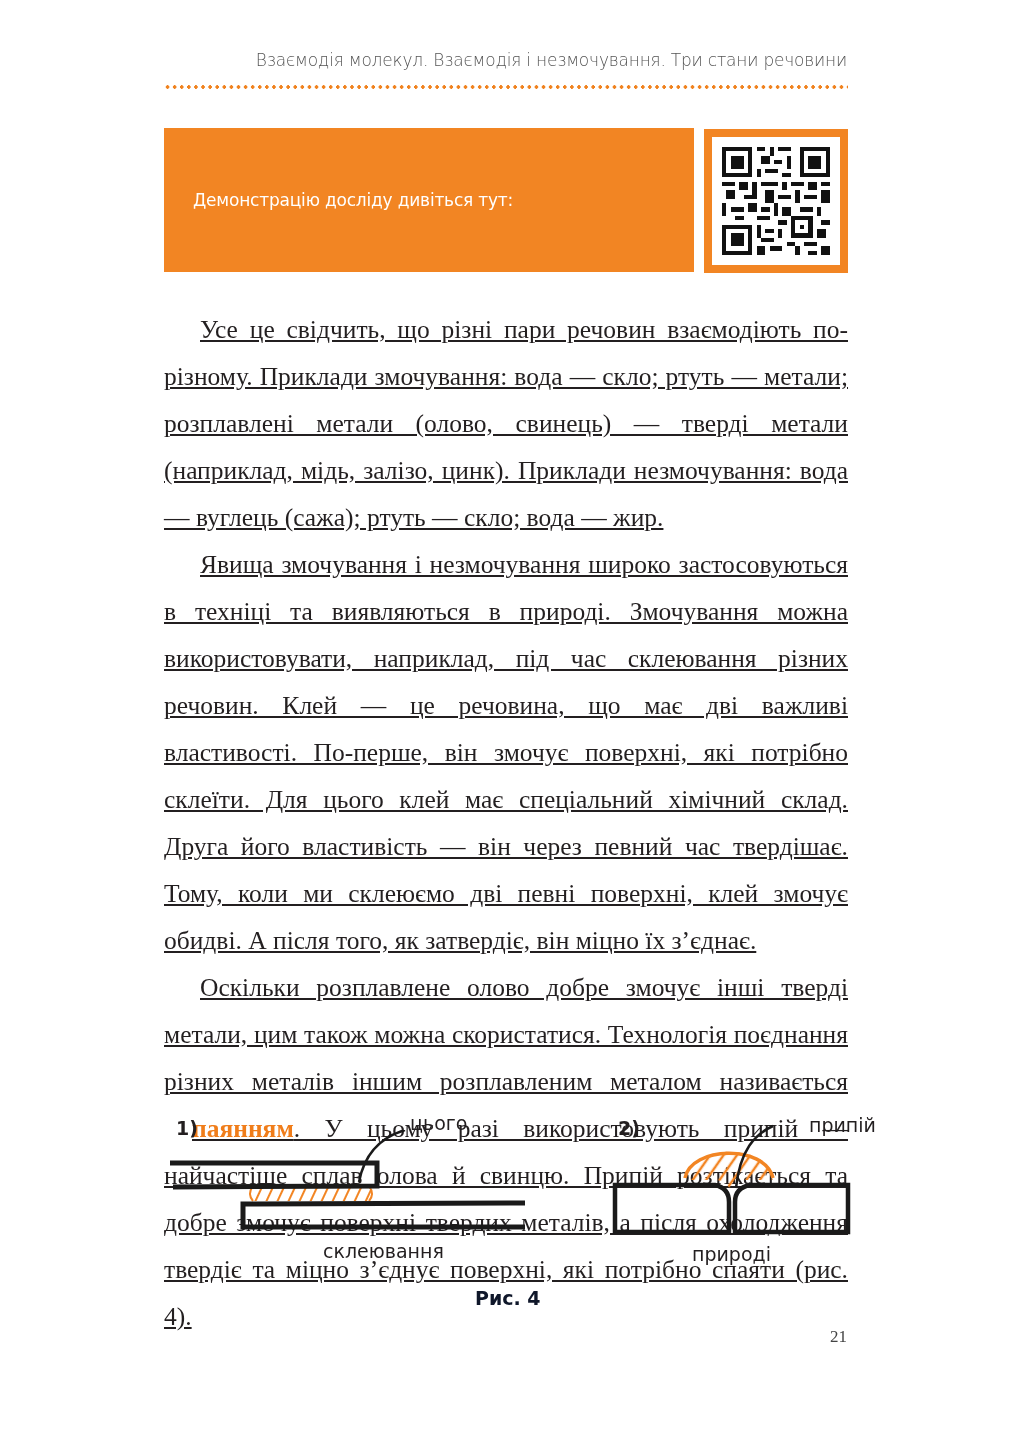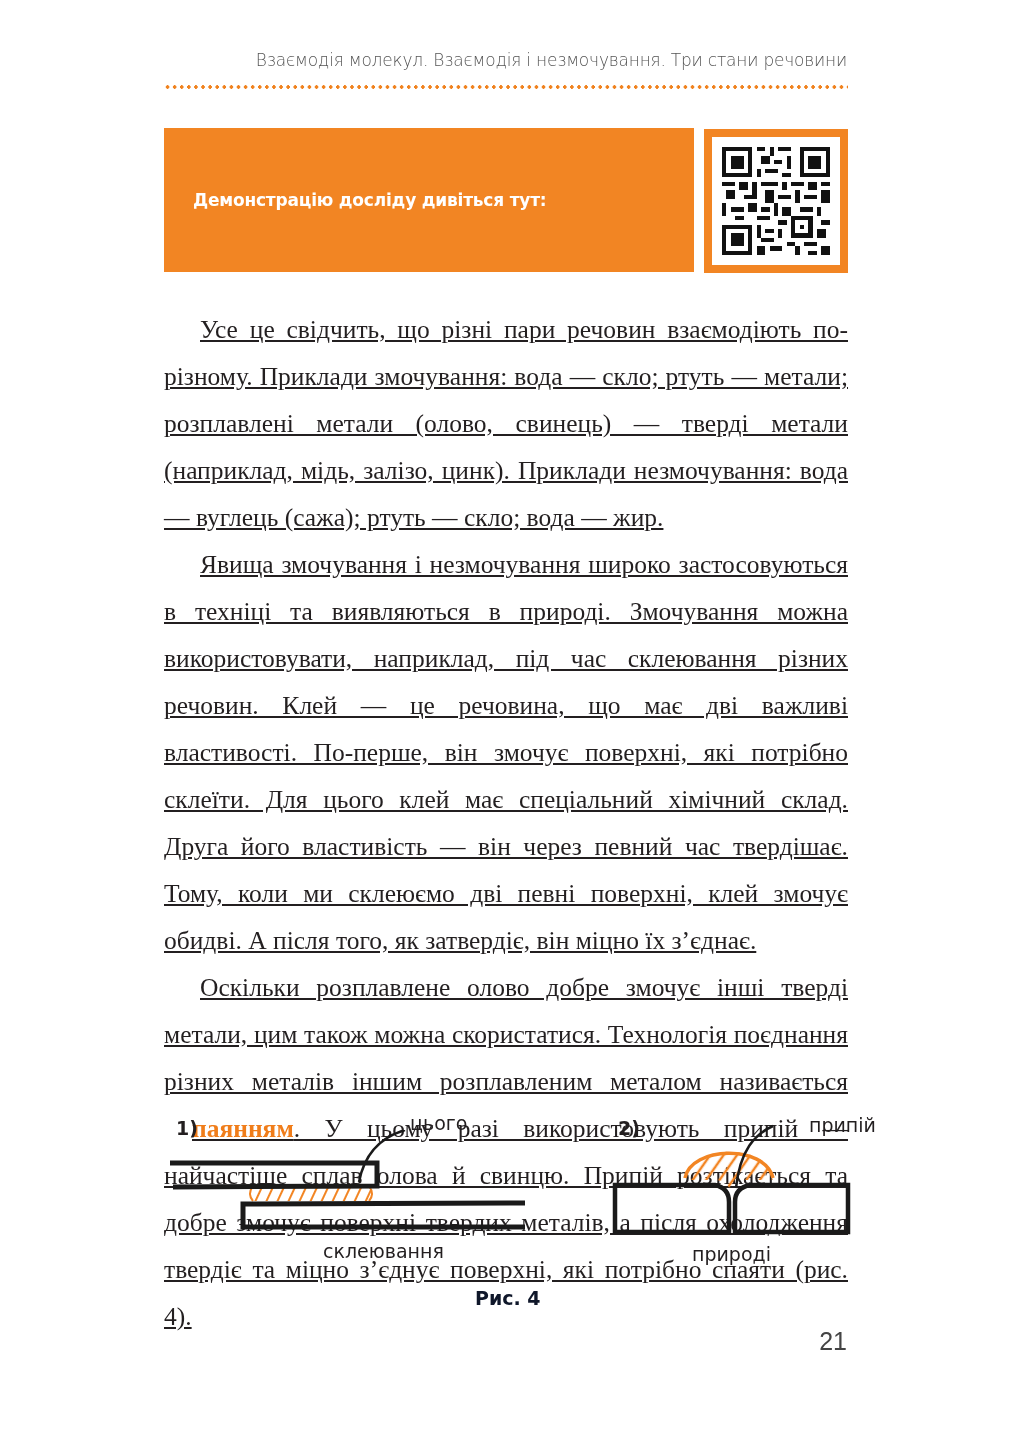--- a/index.html
+++ b/index.html
@@ -13,41 +13,41 @@
     position:absolute; left:164px; width:684px; top:85px; height:4px;
     background-image: radial-gradient(circle, #f0821e 1.6px, transparent 1.9px);
     background-size: 7.1px 4px; background-repeat: repeat-x;
   }
   .demo-box {
     position:absolute; left:164px; top:128px; width:530px; height:144px;
     background:#f28523; display:flex; align-items:center;
   }
   .demo-text {
     margin-left:29px; color:#fff; font-family:"DejaVu Sans", sans-serif;
-    font-size:17px; font-weight:700; letter-spacing:-0.2px;
+    font-size:17px; font-weight:400; letter-spacing:-0.2px;
   }
   .qr-frame {
     position:absolute; left:704px; top:129px; width:144px; height:144px;
     background:#f28523; box-sizing:border-box; padding:8px;
   }
   .qr-inner { width:100%; height:100%; background:#fff; display:flex; align-items:center; justify-content:center; }
   .qr-inner svg { width:108px; height:108px; display:block; }
 
   .body-text {
     position:absolute; left:164px; width:684px; top:306px;
     font-family:"Liberation Serif", serif; font-size:25.5px; line-height:47px;
     text-align:justify; color:#231f20;text-decoration:underline;
   }
   .body-text p { margin:0; text-indent:36px; text-align:justify; }
   .hl { color:#f07d1a; font-weight:bold;margin-left:28px; }
 
   .fig-label { position:absolute; font-family:"DejaVu Sans", sans-serif; font-size:19px; font-weight:bold; color:#231f20; }
   .fig-note { position:absolute; font-family:"DejaVu Sans", sans-serif; font-size:19px; color:#231f20; }
   .fig-caption { position:absolute; left:475px; top:1287px; font-family:"DejaVu Sans", sans-serif; font-size:19px; font-weight:bold; color:#0f172a; }
-  .page-num { position:absolute; right:188px; top:1327px; font-family:Liberation Sans, sans-serif; font-weight:300; font-size:25px; color:#444;margin-left:47px; }
+  .page-num { position:absolute; right:188px; top:1327px; font-family:Liberation Serif, serif; font-weight:300; font-size:17px; color:#444;margin-left:47px; }
   svg.fig { position:absolute; }
 </style>
 </head>
 <body>
 
 <div class="running-head">Взаємодія молекул. Взаємодія і незмочування. Три стани речовини</div>
 <div class="dots"></div>
 
 <div class="demo-box">
   <span class="demo-text">Демонстрацію досліду дивіться тут:</span>

